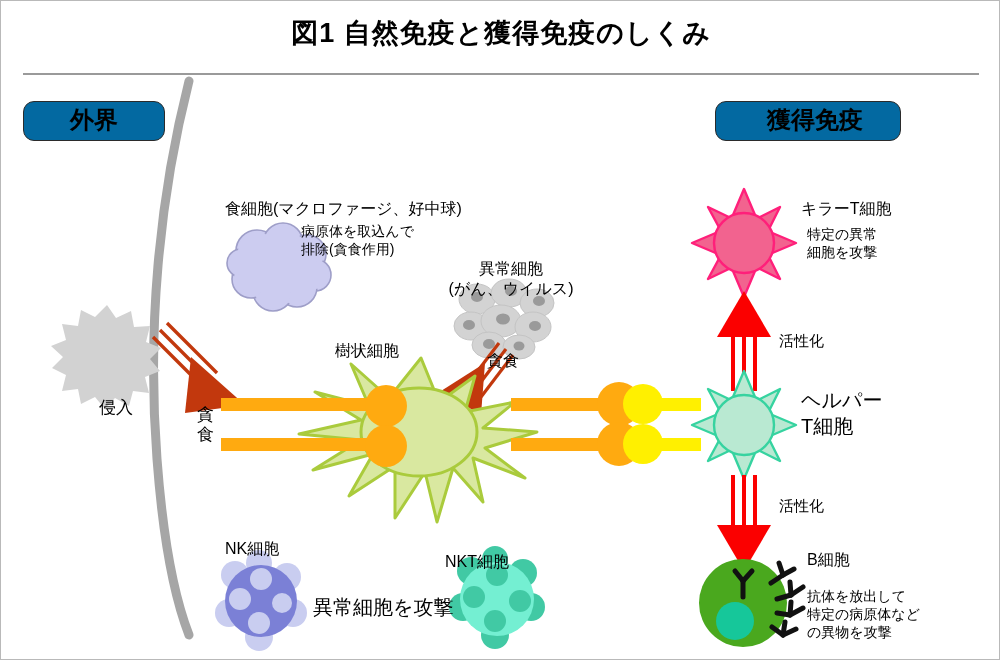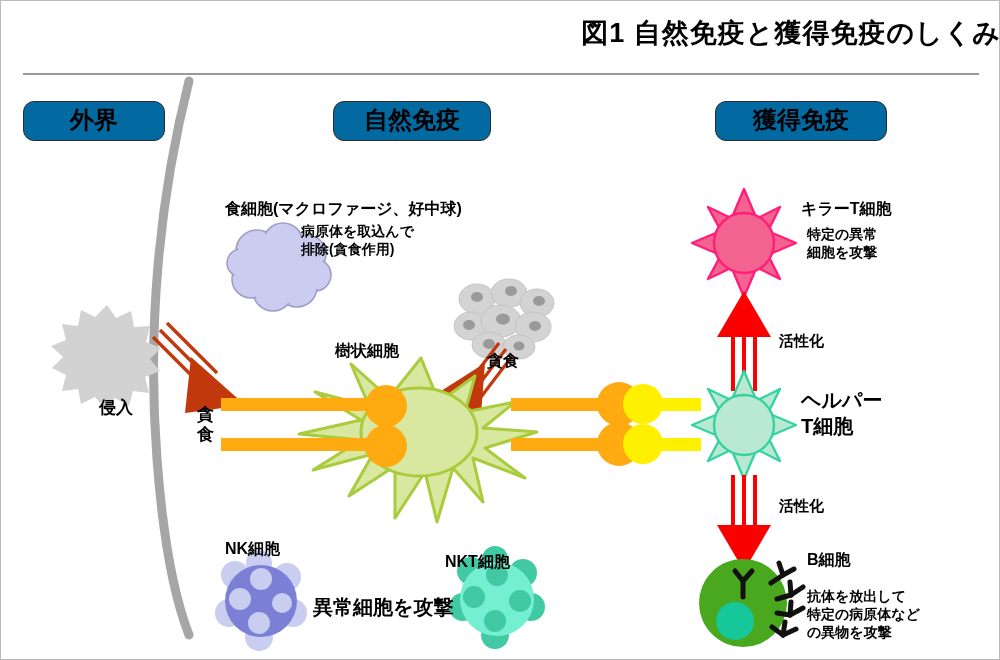--- a/index.html
+++ b/index.html
@@ -18,21 +18,21 @@
     background: #ffffff;
     overflow: hidden;
     border: 1px solid #b9b9b9;
     box-sizing: border-box;
   }
   .abs { position: absolute; }
 
   
   #title {
     top: 14px; left: 0; width: 1000px;
-    text-align: right;
+    text-align: center;
     font-size: 27px;
     font-weight: bold;
     letter-spacing: 1px;
     white-space: nowrap;
   }
   #title-rule {
     top: 72px; left: 22px; width: 956px; height: 0;
     border-top: 2px solid #9a9a9a;
   }
 
@@ -43,27 +43,27 @@
     background: #0369a1;
     text-align: center;
     font-size: 24px;
     font-weight: bold;
     line-height: 36px;
     height: 38px;
     white-space: nowrap;
   }
   #zone-gaikai { top: 100px; left: 22px; width: 140px; }
   #zone-shizen { top: 100px; left: 332px; width: 156px; }
-  #zone-kakutoku { top: 100px; left: 714px; width: 170px; }
+  #zone-kakutoku { top: 100px; left: 714px; width: 170px; padding-left: 14px; }
 
   
   #membrane { top: 78px; left: 140px; width: 90px; height: 560px; }
 
   
-  .lbl { white-space: pre; font-weight: bold; line-height: 1.28; }
+  .lbl { white-space: pre; font-weight: normal; line-height: 1.28; }
 
   #lbl-pathogen  { top: 268px; left: 30px;  width: 140px; font-size: 16px; text-align: center; }
   #lbl-shinnyu   { top: 396px; left: 98px;  font-size: 17px; }
   #lbl-donshoku1 { top: 404px; left: 196px; font-size: 17px; width: 18px; line-height: 1.15; }
 
   #lbl-phago-title { top: 198px; left: 224px; font-size: 16px; }
   #lbl-phago-desc  { top: 222px; left: 300px; font-size: 14px; }
 
   #lbl-abnormal  { top: 258px; left: 430px; width: 160px; font-size: 16px; text-align: center; }
   #lbl-donshoku2 { top: 350px; left: 486px; font-size: 16px; }
@@ -88,21 +88,20 @@
 </style>
 </head>
 <body>
 
 <div id="canvas">
 
   <div class="abs" id="title">図1  自然免疫と獲得免疫のしくみ</div>
   <div class="abs" id="title-rule"></div>
 
   <div class="abs zone-box" id="zone-gaikai">外界</div>
-  <div class="abs zone-box" id="zone-shizen">自然免疫</div>
   <div class="abs zone-box" id="zone-kakutoku">獲得免疫</div>
 
   <div class="abs" id="membrane">
     <svg width="90" height="560" viewBox="0 0 90 560">
       <path d="M 48 2 C 18 120, 6 250, 16 380 C 22 460, 34 520, 48 556" fill="none" stroke="#a6a6a6" stroke-width="9" stroke-linecap="round"></path>
     </svg>
   </div>
 
   <div class="abs" style="top:300px; left:46px;">
     <svg width="120" height="110" viewBox="0 0 120 110">
@@ -175,20 +174,22 @@
         <ellipse cx="58" cy="12" rx="6" ry="5"></ellipse>
         <ellipse cx="86" cy="22" rx="6" ry="5"></ellipse>
         <ellipse cx="16" cy="46" rx="6" ry="5"></ellipse>
         <ellipse cx="50" cy="40" rx="7" ry="5.5"></ellipse>
         <ellipse cx="82" cy="47" rx="6" ry="5"></ellipse>
         <ellipse cx="36" cy="65" rx="6" ry="5"></ellipse>
         <ellipse cx="66" cy="67" rx="5.5" ry="4.5"></ellipse>
       </g>
     </svg>
   </div>
+  <div class="abs lbl" id="lbl-abnormal">異常細胞
+(がん、ウイルス)</div>
 
   <div class="abs" style="top:340px; left:420px;">
     <svg width="110" height="80" viewBox="0 0 110 80">
       <g stroke="#c2380d" stroke-width="3.2" fill="none">
         <line x1="78" y1="2" x2="46" y2="44"></line>
         <line x1="85" y1="8" x2="53" y2="50"></line>
         <line x1="92" y1="14" x2="60" y2="56"></line>
       </g>
       <path d="M20 50 L64 22 L60 74 Z" fill="#c2380d"></path>
     </svg>

